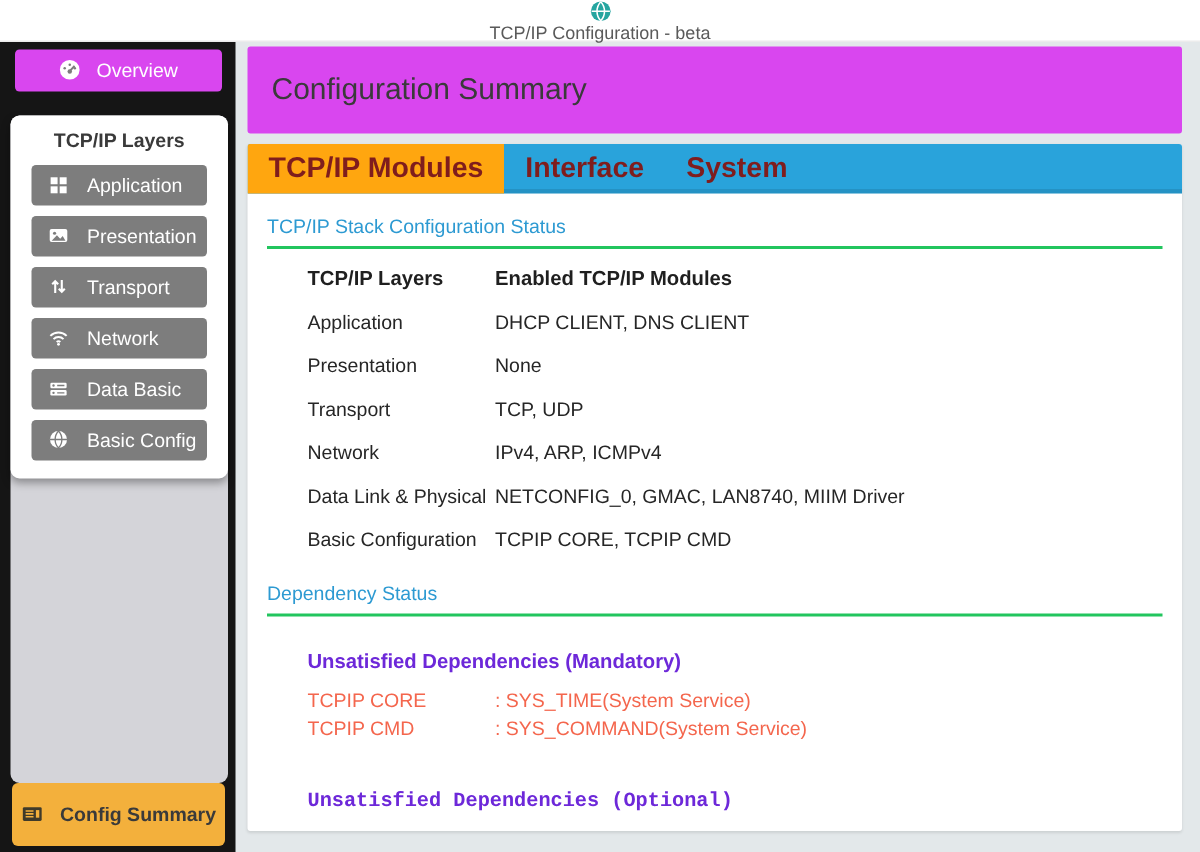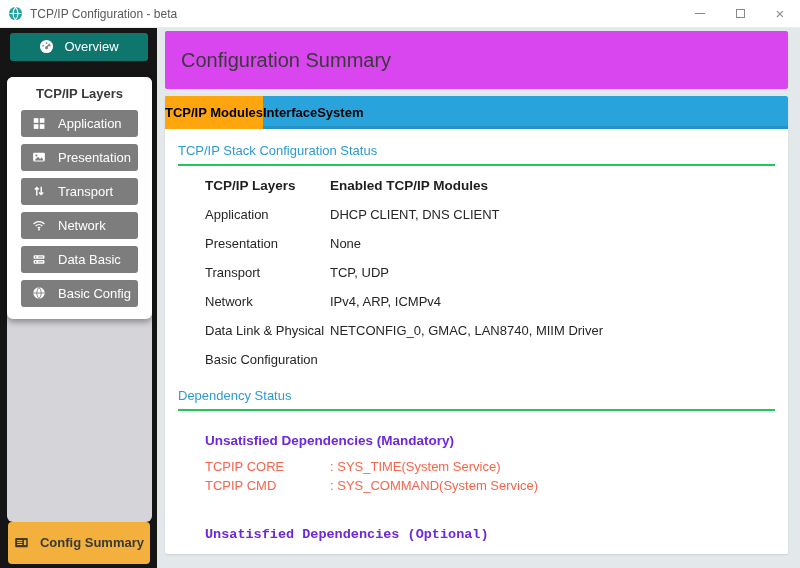--- a/index.html
+++ b/index.html
@@ -1,36 +1,36 @@
 <!DOCTYPE html>
 <html><head>
 <meta charset="utf-8">
 <style>
   * { margin:0; padding:0; box-sizing:border-box; }
   html,body { width:800px; height:568px; overflow:hidden; }
   body { font-family:"Liberation Sans", sans-serif; background:#e3e8ea; position:relative; }
 
   
   .titlebar { height:28px; background:#ffffff; display:flex; align-items:center;
-              border-bottom:1px solid #ececec; }
+              border-bottom:1px solid #ececec;flex-direction:column; }
   .titlebar .app-icon { margin:0 7px 0 8px; display:flex; }
   .titlebar .title { font-size:12px; color:#5a5a5a; flex:1; }
   .win-controls { display:flex; height:100%; }
   .win-btn { width:40px; height:100%; display:flex; align-items:center; justify-content:center;
              cursor:default; }
   .glyph-min { width:10px; height:1px; background:#8a8a8a; }
   .glyph-max { width:9px; height:9px; border:1px solid #8a8a8a; }
   .glyph-close { font-size:15px; color:#8a8a8a; line-height:1; }
 
   
   .app { display:flex; height:540px; }
 
   
   .sidebar { width:157px; background:#151515; display:flex; flex-direction:column; flex:none; }
-  .btn-overview { margin:5px 9px 0 10px; height:28px; background:#0f766e; border:none;
+  .btn-overview { margin:5px 9px 0 10px; height:28px; background:#d946ef; border:none;
                   border-radius:3px; color:#fff; font-size:13px; font-family:inherit;
                   display:flex; align-items:center; justify-content:center; gap:10px; cursor:pointer; }
   .layers-wrap { margin:16px 5px 0 7px; background:#d4d4d9; border-radius:6px; height:453px; }
   .layers-card { background:#ffffff; border-radius:6px; padding:9px 0 5px 0;
                  box-shadow:0 3px 6px rgba(0,0,0,0.35); }
   .layers-title { text-align:center; font-size:13px; font-weight:bold; color:#3a3a3a;
                   margin-bottom:9px; }
   .btn-layer { display:flex; align-items:center; gap:12px; width:117px; height:27px;
                margin:0 auto 7px auto; background:#7d7d7d; border:none; border-radius:3px;
                color:#fff; font-size:13px; font-family:inherit; padding-left:11px; cursor:pointer; }
@@ -41,21 +41,21 @@
 
   
   .main { flex:1; padding:3px 12px 0 8px; }
   .header-card { height:58px; background:#d946ef; border-radius:2px; display:flex;
                  align-items:center; padding-left:16px; }
   .page-title { font-size:20px; font-weight:400; color:#3a3a3a; }
   .content-card { margin-top:7px; height:458px; background:#ffffff; border-radius:2px;
                   box-shadow:0 1px 2px rgba(0,0,0,0.10); overflow:hidden; }
   .tabbar { height:33px; background:#29a3db; display:flex;
             box-shadow:inset 0 -3px rgba(0,0,0,0.10); }
-  .tab { padding:0 0; line-height:33px; font-size:13px; font-weight:bold; color:#000000;
+  .tab { padding:0 14px; line-height:33px; font-size:19px; font-weight:bold; color:#7f1d1d;
          cursor:pointer; }
   .tab.active { background:#ffa60f; }
 
   .content-body { padding:0 13px; }
   .section-heading { margin-top:14px; font-size:13px; font-weight:400; color:#2d9ad2;
                      padding-bottom:6px; border-bottom:2px solid #22c55e; }
 
   .cfg-table { margin:5px 0 0 27px; }
   .cfg-row { display:grid; grid-template-columns:125px 1fr; padding:7px 0;
              font-size:13px; color:#262626; }
@@ -229,20 +229,21 @@
           <div class="cfg-row">
             <span>Network</span>
             <span>IPv4, ARP, ICMPv4</span>
           </div>
           <div class="cfg-row">
             <span>Data Link &amp; Physical</span>
             <span>NETCONFIG_0, GMAC, LAN8740, MIIM Driver</span>
           </div>
           <div class="cfg-row">
             <span>Basic Configuration</span>
+            <span>TCPIP CORE, TCPIP CMD</span>
           </div>
         </div>
 
         <div class="section-heading">Dependency Status</div>
 
         <div class="dep-block">
           <div class="dep-title">Unsatisfied Dependencies (Mandatory)</div>
           <div class="dep-row mandatory">
             <span>TCPIP CORE</span>
             <span>: SYS_TIME(System Service)</span>

